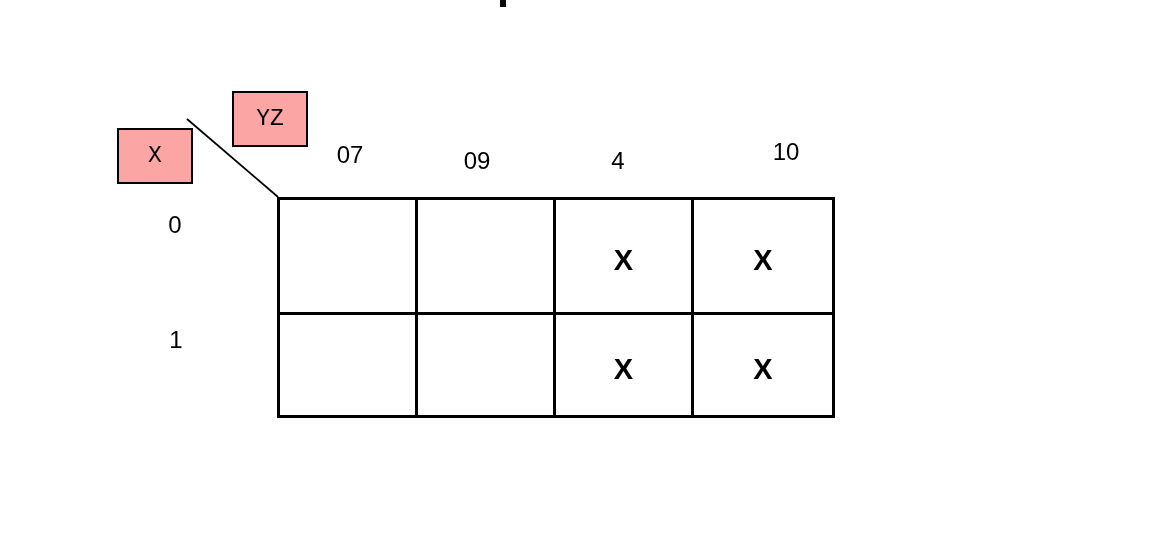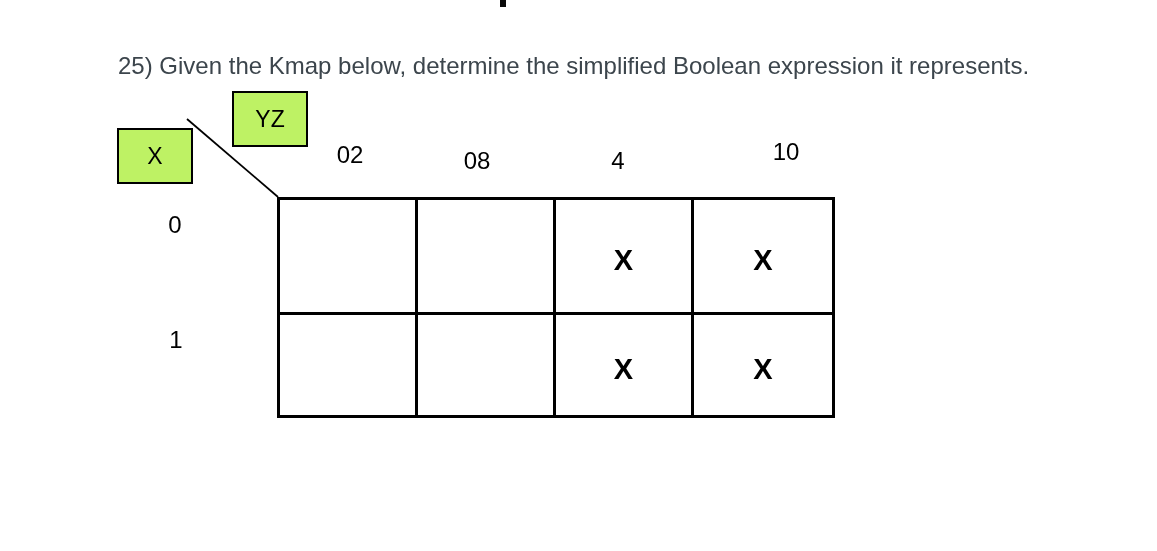--- a/index.html
+++ b/index.html
@@ -19,23 +19,23 @@
   }
 
   .question{
     position:absolute;left:118px;top:52px;
     font-size:24px;line-height:28px;color:#3c454c;
     white-space:nowrap;
   }
 
   
   .var-box{
-    position:absolute;border:2px solid #000;background:#bef264;
+    position:absolute;border:2px solid #000;background:#fca5a5;
     display:flex;align-items:center;justify-content:center;
-    font-size:23px;color:#000;box-sizing:border-box;
+    font-size:23px;color:#000;box-sizing:border-box;font-family:Liberation Mono, monospace;
   }
   .yz-box{left:232px;top:91px;width:76px;height:56px;}
   .x-box{left:117px;top:128px;width:76px;height:56px;}
 
   .diag-svg{position:absolute;left:180px;top:110px;width:110px;height:95px;}
 
   
   .col-header{
     position:absolute;transform:translateX(-50%);
     font-size:24px;color:#000;white-space:nowrap;
@@ -70,36 +70,35 @@
   .kmap-cell.br{border-right:3px solid #000;}
   .kmap-cell.bb{border-bottom:3px solid #000;}
 </style>
 </head>
 <body>
 
 <div class="page">
 
   <div class="top-fragment"></div>
 
-  <div class="question">25) Given the Kmap below, determine the simplified Boolean expression it represents.</div>
 
   <div class="var-box yz-box">
     <span>YZ</span>
   </div>
 
   <div class="var-box x-box">
     <span>X</span>
   </div>
 
   <svg class="diag-svg" viewBox="0 0 110 95" xmlns="http://www.w3.org/2000/svg">
     <line x1="7" y1="9" x2="98" y2="87" stroke="#000000" stroke-width="1.8"></line>
   </svg>
 
-  <span class="col-header ch0">02</span>
-  <span class="col-header ch1">08</span>
+  <span class="col-header ch0">07</span>
+  <span class="col-header ch1">09</span>
   <span class="col-header ch2">4</span>
   <span class="col-header ch3">10</span>
 
   <span class="row-header rh0">0</span>
   <span class="row-header rh1">1</span>
 
   <div class="kmap-grid">
     <div class="kmap-cell br bb"></div>
     <div class="kmap-cell br bb"></div>
     <div class="kmap-cell br bb">X</div>

